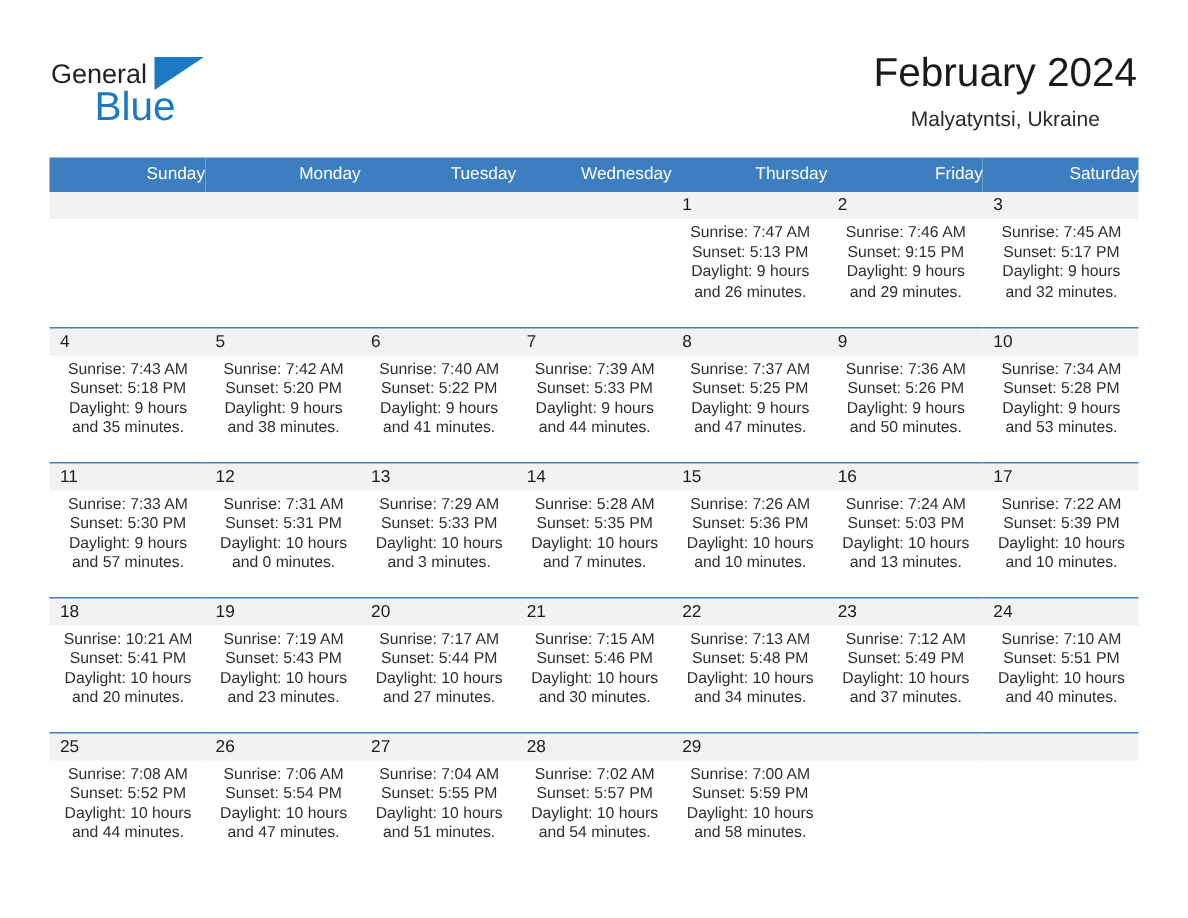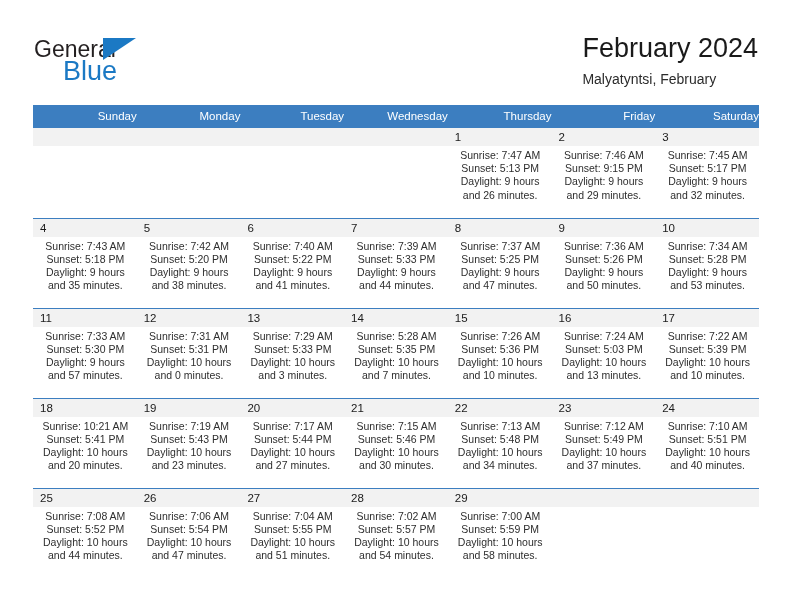--- a/index.html
+++ b/index.html
@@ -30,21 +30,21 @@
   .brand {
     position: absolute;
     left: 34px;
     top: 36px;
     width: 220px;
     height: 52px;
   }
   .brand-general {
     position: absolute;
     left: 0; top: 0;
-    font-size: 23px;
+    font-size: 18px;
     color: #231f20;
     letter-spacing: 0px;
     line-height: 26px;
     font-weight: 400;
   }
   .brand-blue {
     position: absolute;
     left: 29px; top: 22px;
     font-size: 27px;
     color: #1b79c4;
@@ -56,21 +56,21 @@
     left: 69px;
     top: 2px;
     width: 0; height: 0;
     border-left: 33px solid #1b79c4;
     border-bottom: 22px solid transparent;
   }
   .title-block {
     position: absolute;
     right: 34px;
     top: 32px;
-    text-align: left;
+    text-align: center;
   }
   .cal-title {
     font-size: 27px;
     color: #1a1a1a;
     line-height: 32px;
     font-weight: 400;
     white-space: nowrap;
   }
   .cal-subtitle {
     margin-top: 7px;
@@ -137,21 +137,21 @@
   <div class="header">
 
     <div class="brand">
       <span class="brand-general">General</span>
       <span class="brand-triangle"></span>
       <span class="brand-blue">Blue</span>
     </div>
 
     <div class="title-block">
       <div class="cal-title">February 2024</div>
-      <div class="cal-subtitle">Malyatyntsi, February</div>
+      <div class="cal-subtitle">Malyatyntsi, Ukraine</div>
     </div>
 
   </div>
 
   <div class="calendar">
     <table class="cal">
       <thead>
         <tr id="weekday-row">
             <th>Sunday</th>
             <th>Monday</th>

